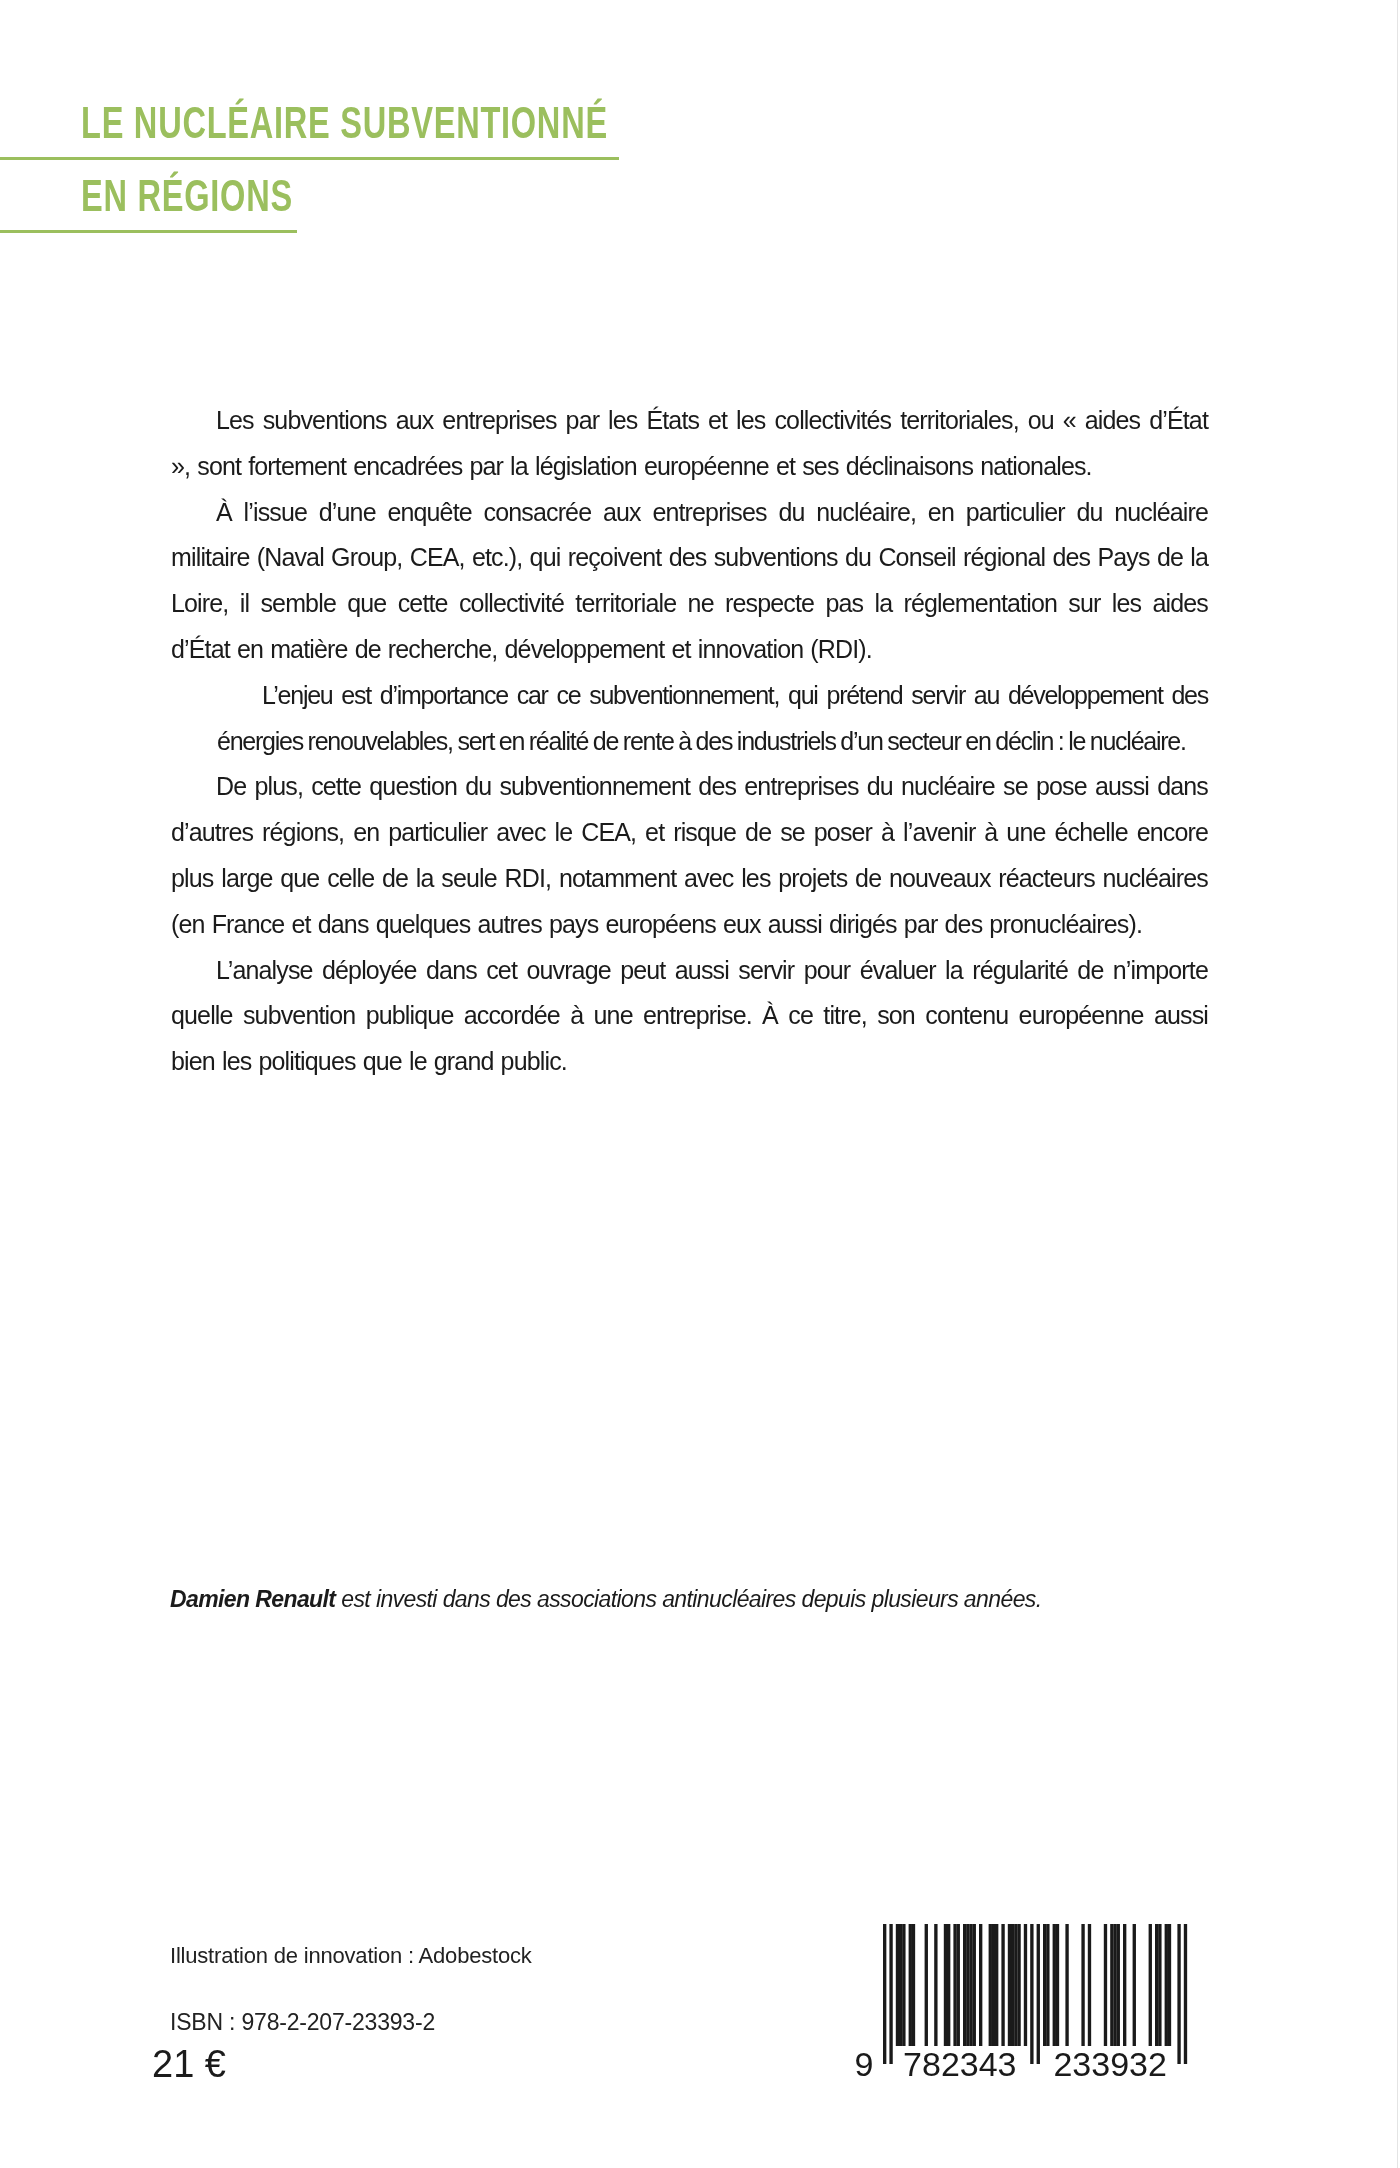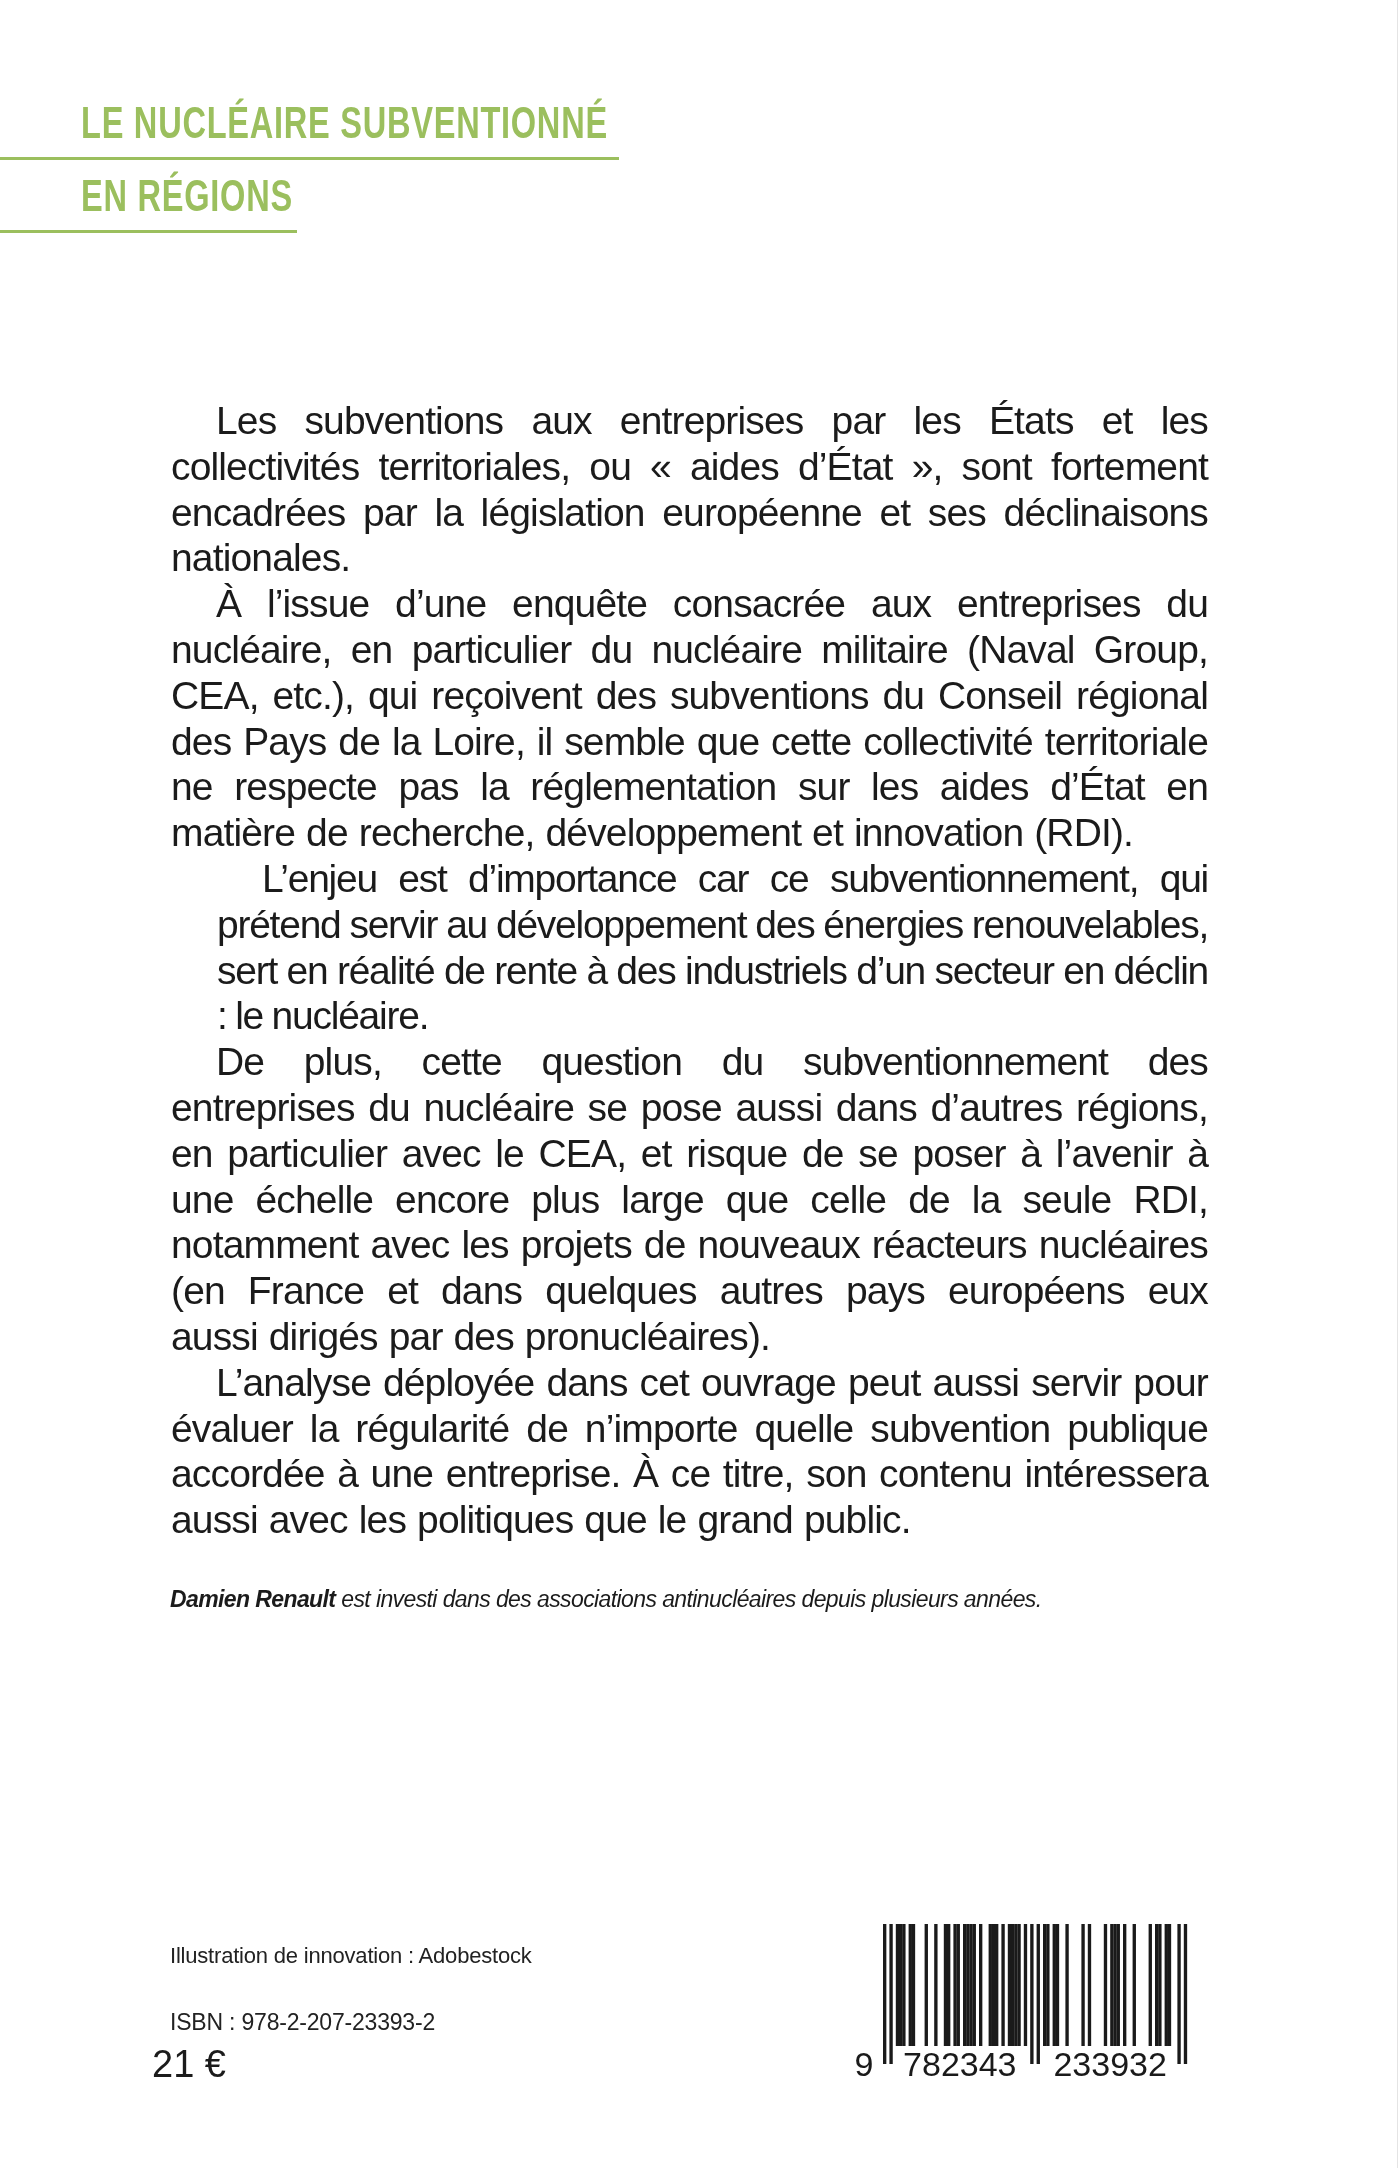--- a/index.html
+++ b/index.html
@@ -50,21 +50,21 @@
     
     .body-text {
       position: absolute;
       left: 171px;
       top: 398px;
       width: 1037px;
       font-family: "Liberation Sans", sans-serif;
     }
     .body-text p {
       margin: 0;
-      font-size: 39px;
+      font-size: 25px;
       line-height: 45.8px;
       text-align: justify;
       text-indent: 45px;
       letter-spacing: -0.85px;
       word-spacing: 1px;
       hyphens: none;
     }
     .body-text p.tight { letter-spacing: -1.25px; word-spacing: -1px; margin-left: 46px; }
 
     
@@ -135,21 +135,21 @@
 <h1 class="title-line l1" style="color: rgb(155, 191, 94);">LE NUCLÉAIRE SUBVENTIONNÉ</h1>
 <div class="title-rule r1" style="background: rgb(155, 191, 94);"></div>
 <h1 class="title-line l2" style="color: rgb(155, 191, 94);">EN RÉGIONS</h1>
 <div class="title-rule r2" style="background: rgb(155, 191, 94);"></div>
 
 <div class="body-text">
   <p>Les subventions aux entreprises par les États et les collectivités territoriales, ou « aides d’État », sont fortement encadrées par la législation européenne et ses déclinaisons nationales.</p>
   <p>À l’issue d’une enquête consacrée aux entreprises du nucléaire, en particulier du nucléaire militaire (Naval Group, CEA, etc.), qui reçoivent des subventions du Conseil régional des Pays de la Loire, il semble que cette collectivité territoriale ne respecte pas la réglementation sur les aides d’État en matière de recherche, développement et innovation (RDI).</p>
   <p class="tight">L’enjeu est d’importance car ce subventionnement, qui prétend servir au développement des énergies renouvelables, sert en réalité de rente à des industriels d’un secteur en déclin : le nucléaire.</p>
   <p>De plus, cette question du subventionnement des entreprises du nucléaire se pose aussi dans d’autres régions, en particulier avec le CEA, et risque de se poser à l’avenir à une échelle encore plus large que celle de la seule RDI, notamment avec les projets de nouveaux réacteurs nucléaires (en France et dans quelques autres pays européens eux aussi dirigés par des pronucléaires).</p>
-  <p>L’analyse déployée dans cet ouvrage peut aussi servir pour évaluer la régularité de n’importe quelle subvention publique accordée à une entreprise. À ce titre, son contenu intéressera aussi avec les politiques que le grand public.</p>
+  <p>L’analyse déployée dans cet ouvrage peut aussi servir pour évaluer la régularité de n’importe quelle subvention publique accordée à une entreprise. À ce titre, son contenu européenne aussi bien les politiques que le grand public.</p>
 </div>
 
 <p class="bio"><span class="author">Damien Renault</span><span> est investi dans des associations antinucléaires depuis plusieurs années.</span></p>
 
 <p class="credit">Illustration de innovation : Adobestock</p>
 <p class="isbn">ISBN : 978-2-207-23393-2</p>
 <p class="price">21 €</p>
 
 <div class="barcode">
   <svg id="barcode-svg" width="345" height="165" viewBox="0 0 345 165" xmlns="http://www.w3.org/2000/svg">

